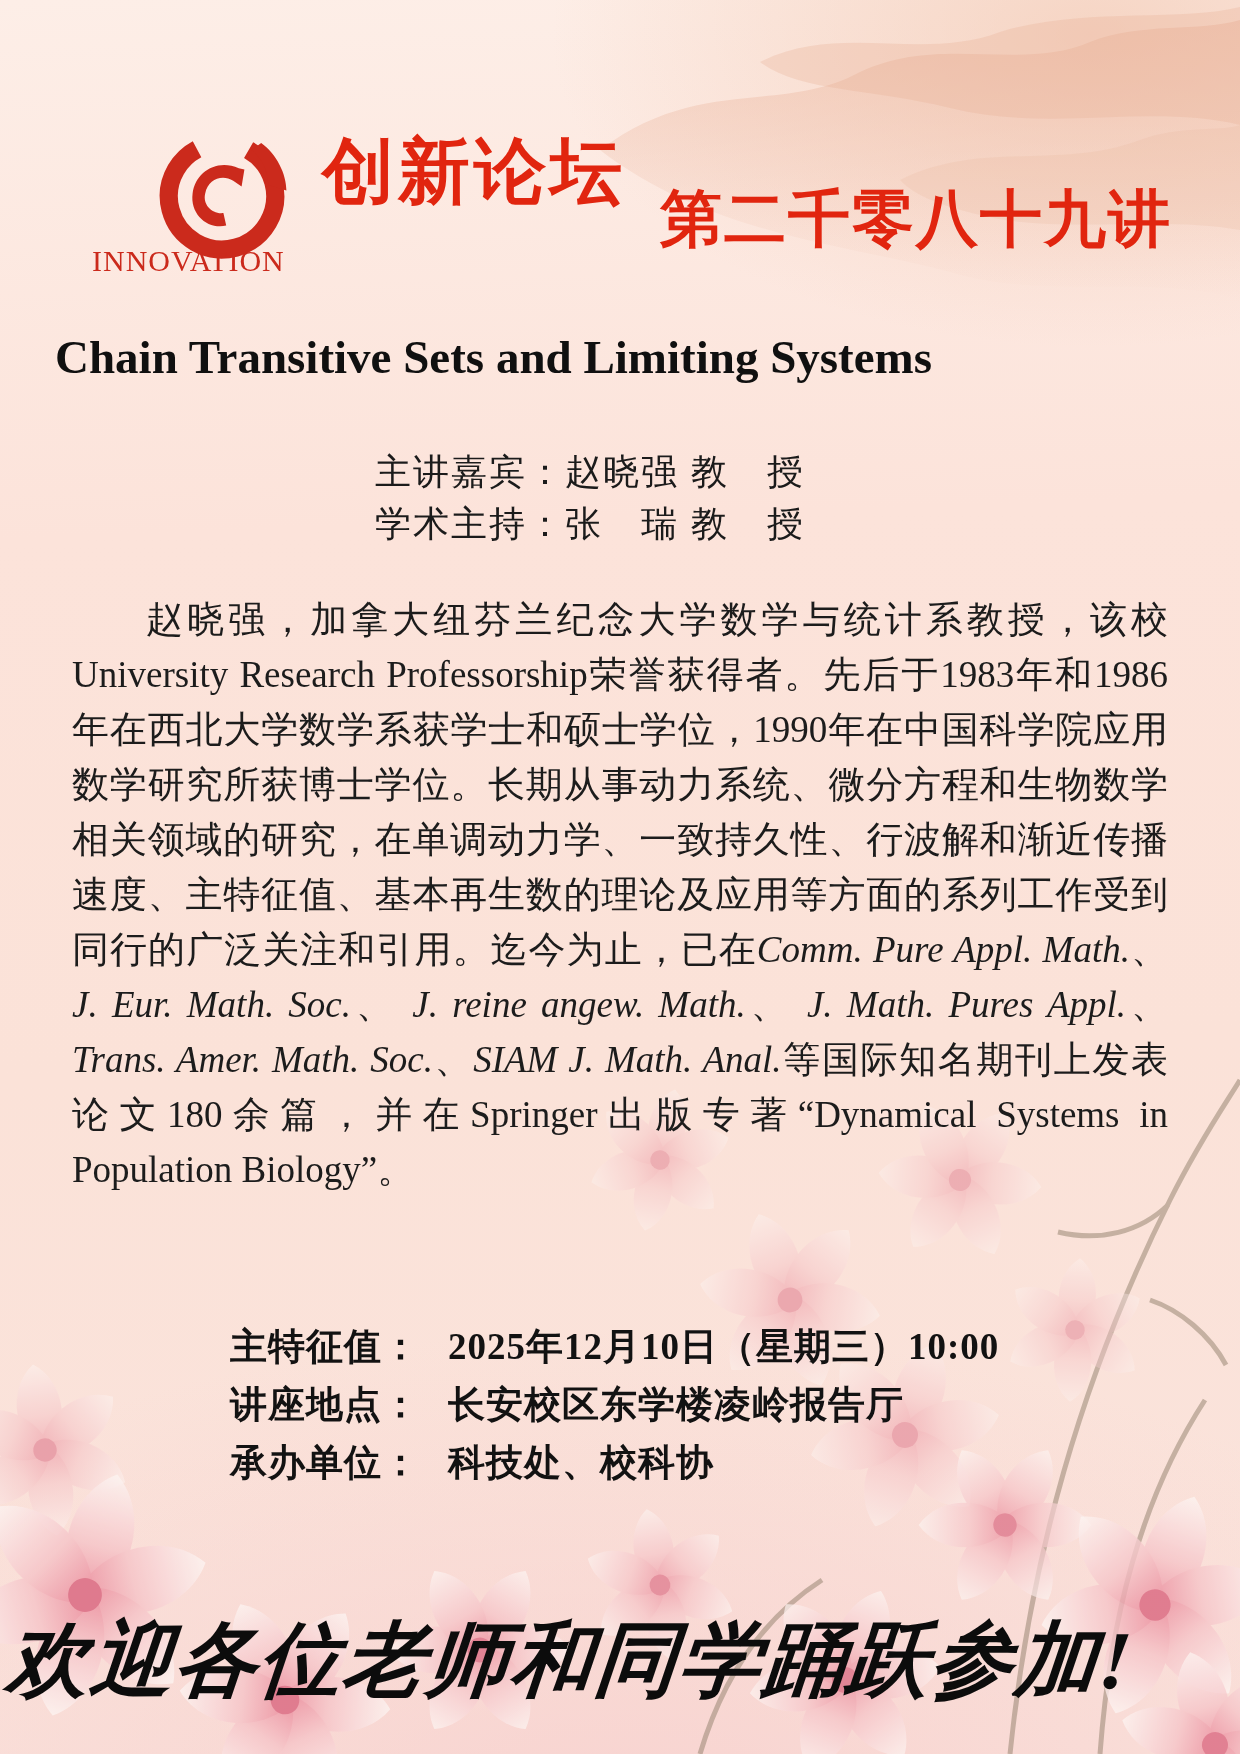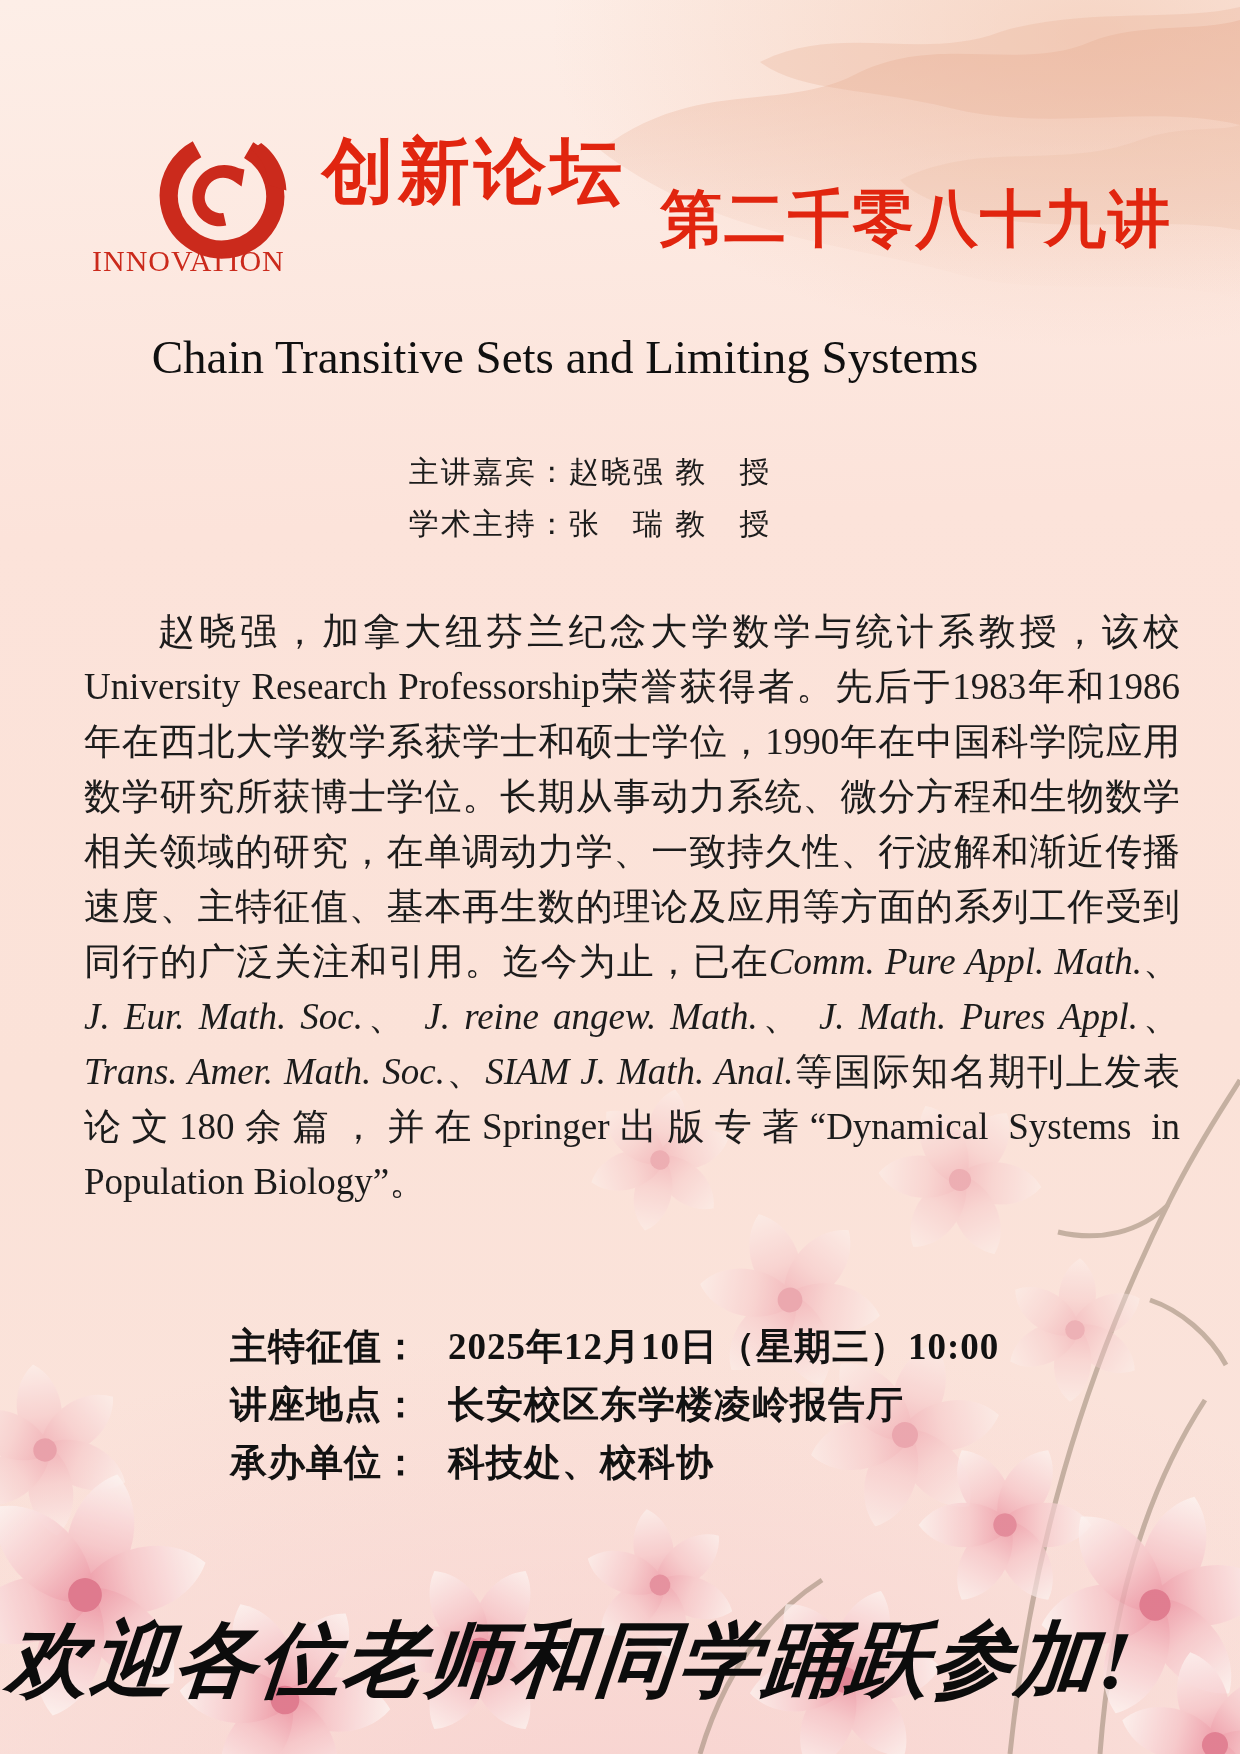--- a/index.html
+++ b/index.html
@@ -24,29 +24,29 @@
     position:absolute; left:322px; top:128px;
     font-size:72px; font-weight:900; color:#e1250f; letter-spacing:4px; line-height:1.2;
     font-family:"Liberation Sans", sans-serif;
   }
   .lecture-no {
     position:absolute; left:660px; top:182px;
     font-size:62px; font-weight:700; color:#e1250f; letter-spacing:2px; line-height:1.2;
     font-family:Liberation Serif, serif;
   }
   .main-title {
-    position:absolute; left:55px; top:330px; width:1020px; text-align:center;
-    font-family:"Liberation Serif", serif; font-size:47px; font-weight:400; color:#101010;
+    position:absolute; left:55px; top:330px; width:1020px; text-align:left;
+    font-family:"Liberation Serif", serif; font-size:47px; font-weight:700; color:#101010;
   }
   .speakers { position:absolute; left:0; top:446px; width:1180px; text-align:center; }
   .speakers-inner { display:inline-block; text-align:left; }
-  .speaker-line { font-size:30px; line-height:52px; color:#1b1b1b; letter-spacing:2px; font-weight:500; }
+  .speaker-line { font-size:36px; line-height:52px; color:#1b1b1b; letter-spacing:2px; font-weight:500; }
 
   .bio {
-    position:absolute; left:72px; top:592px; width:1096px; margin:12px;
+    position:absolute; left:72px; top:592px; width:1096px; margin:0;
     font-family:"Liberation Serif", serif;
     font-size:37px; line-height:55px; color:#1c1c1c;
     text-align:justify; text-indent:2em;
   }
   .journal { font-style:italic; }
 
   .details { position:absolute; left:230px; top:1318px; }
   .detail-row { font-size:37px; line-height:58px; font-weight:700; color:#121212; letter-spacing:1px; }
   .detail-label { font-weight:700; }
   .detail-value { font-family:"Liberation Serif", serif; font-weight:700;margin-left:28px; }

